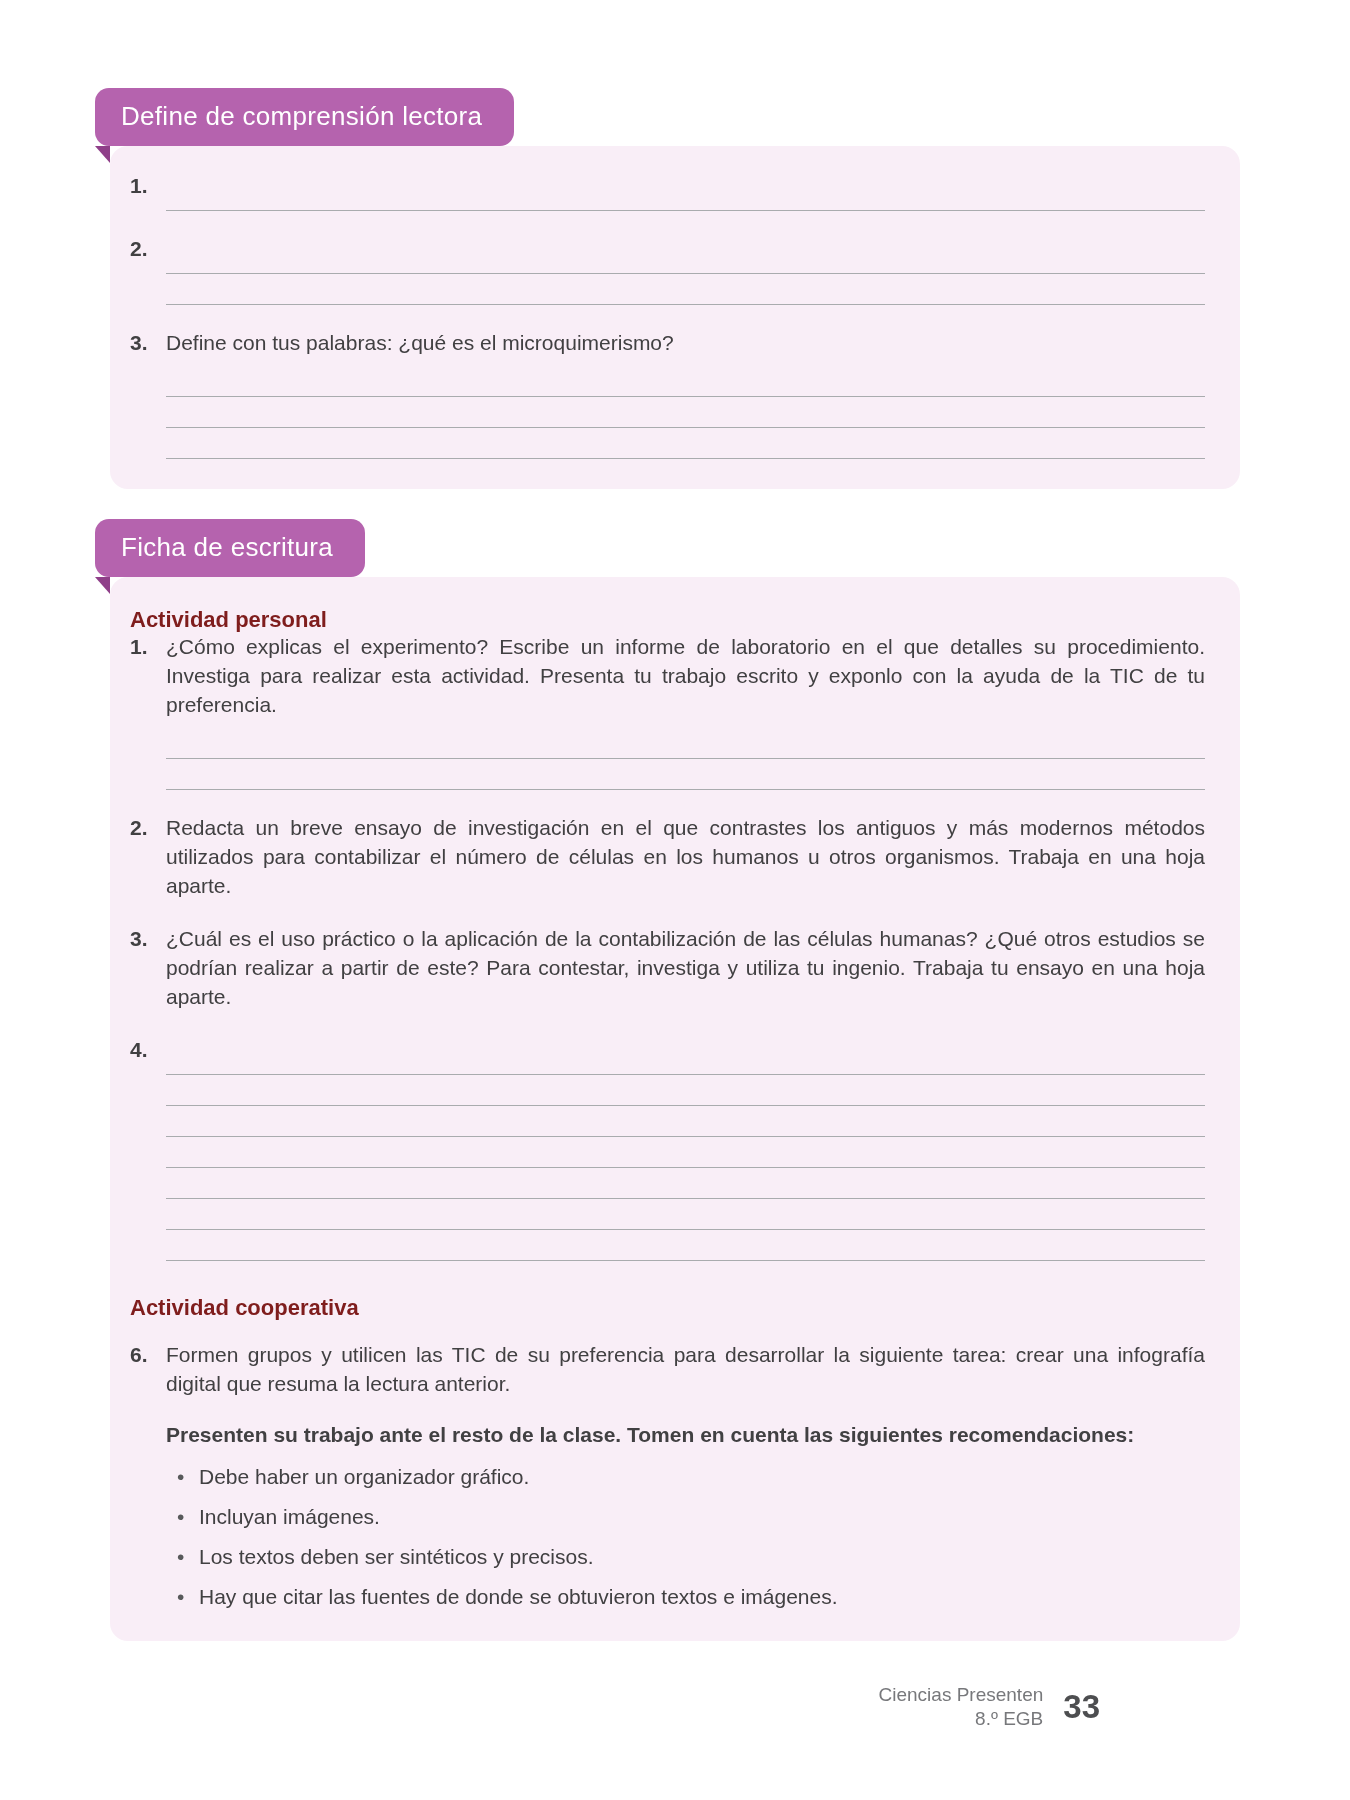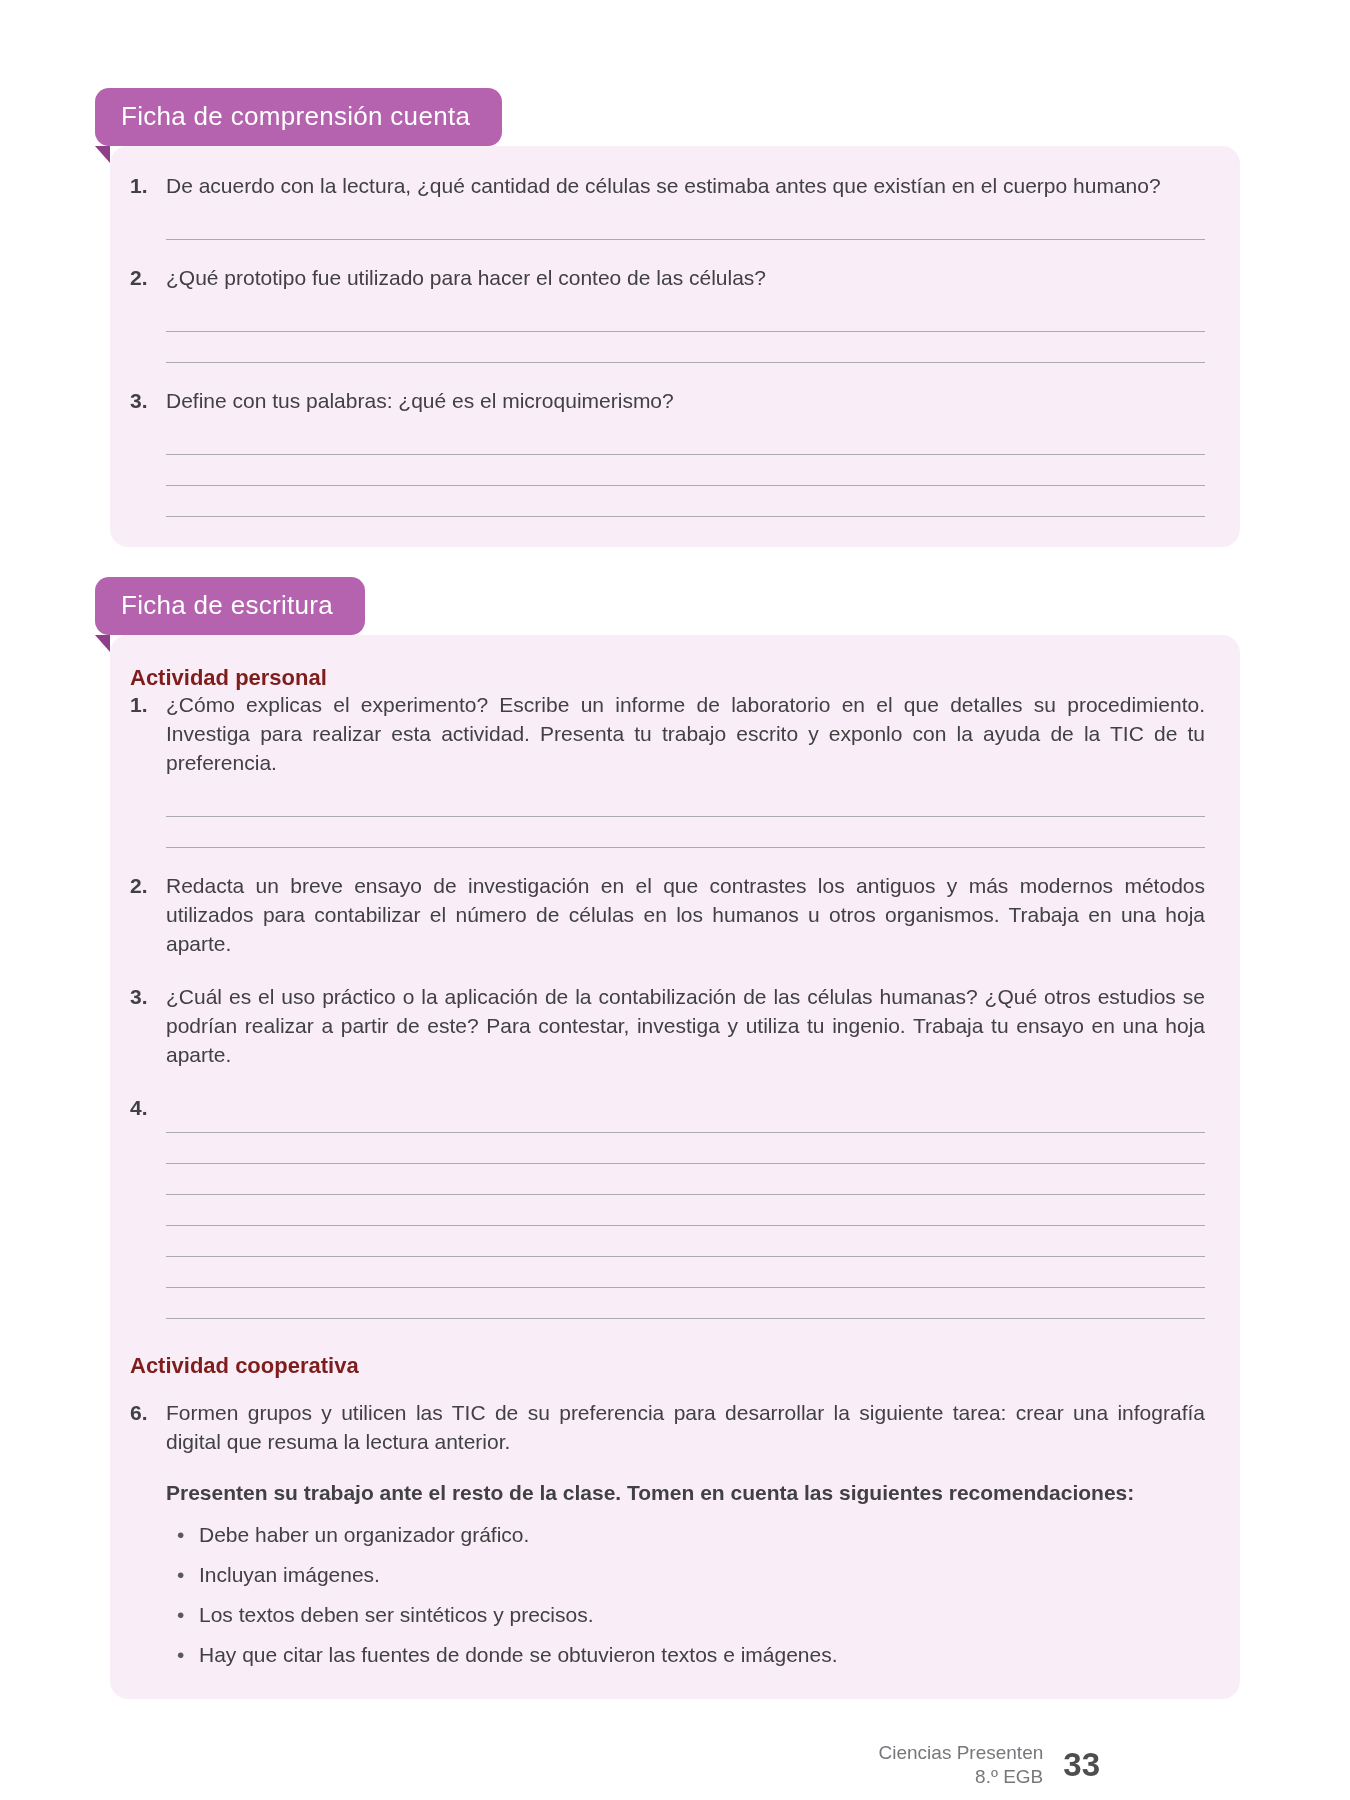--- a/index.html
+++ b/index.html
@@ -110,38 +110,36 @@
     color: #4d4e50;
   }
 </style>
 </head>
 <body>
 
 <div class="page">
 
   <section class="section-block">
     <div class="tab">
-      <span>Ficha de comprensión cuenta</span>
+      <span>Define de comprensión lectora</span>
     </div>
     <div class="panel">
 
       <div class="question">
         <span class="qnum">1.</span>
         <div class="qbody">
-          <p class="qtext">De acuerdo con la lectura, ¿qué cantidad de células se estimaba antes que existían en el cuerpo humano?</p>
           <div class="lines">
             <div class="answer-line"></div>
           </div>
         </div>
       </div>
 
       <div class="question">
         <span class="qnum">2.</span>
         <div class="qbody">
-          <p class="qtext">¿Qué prototipo fue utilizado para hacer el conteo de las células?</p>
           <div class="lines">
             <div class="answer-line"></div>
             <div class="answer-line"></div>
           </div>
         </div>
       </div>
 
       <div class="question">
         <span class="qnum">3.</span>
         <div class="qbody">

